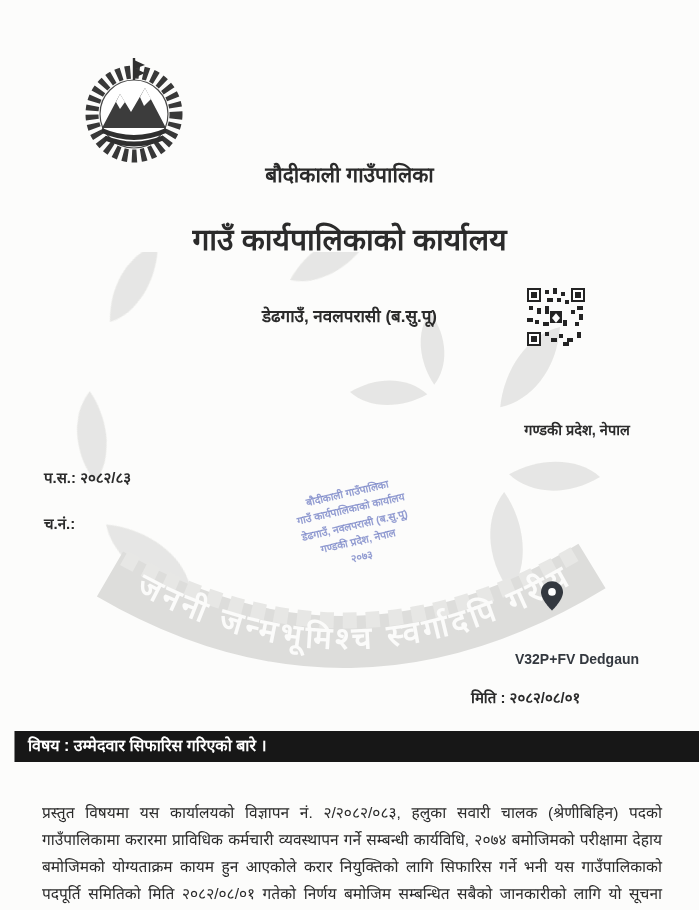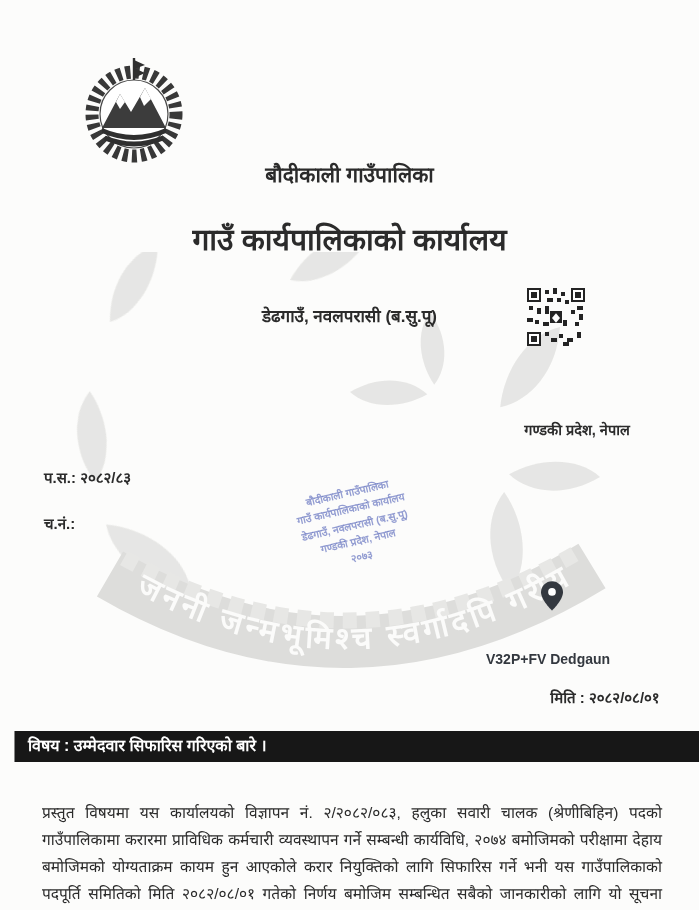--- a/index.html
+++ b/index.html
@@ -22,22 +22,22 @@
   .province{left:488px;top:151px;width:178px;text-align:center;font-size:14.5px;font-weight:600;}
   
   .ps-line{left:44px;top:179px;font-size:15px;font-weight:600;}
   .chn-line{left:44px;top:205px;font-size:15px;font-weight:600;}
   .stamp-top{
     left:262px;top:156px;width:185px;text-align:center;
     transform:rotate(-13deg);
     color:rgba(83,99,184,0.62);font-size:10.5px;line-height:1.55;font-weight:600;
   }
   .pin{left:541px;top:172px;width:22px;height:30px;}
-  .pluscode{left:486px;top:208px;width:182px;text-align:left;font-size:14px;font-weight:700;color:#33383f;}
-  .miti{left:512px;top:228px;width:186px;text-align:center;font-size:15px;font-weight:600;}
+  .pluscode{left:486px;top:208px;width:182px;text-align:center;font-size:14px;font-weight:700;color:#33383f;}
+  .miti{left:471px;top:228px;width:186px;font-size:15px;font-weight:600;}
   
   .subject{
     left:50%;top:252px;transform:translateX(-48%);
     background:#171717;color:#ffffff;
     font-size:16px;font-weight:700;padding:3px 14px 6px;white-space:nowrap;
   }
   
   .body-par{left:42px;top:290px;width:620px;font-size:15.5px;line-height:1.73;text-align:justify;}
 </style>
 </head>

